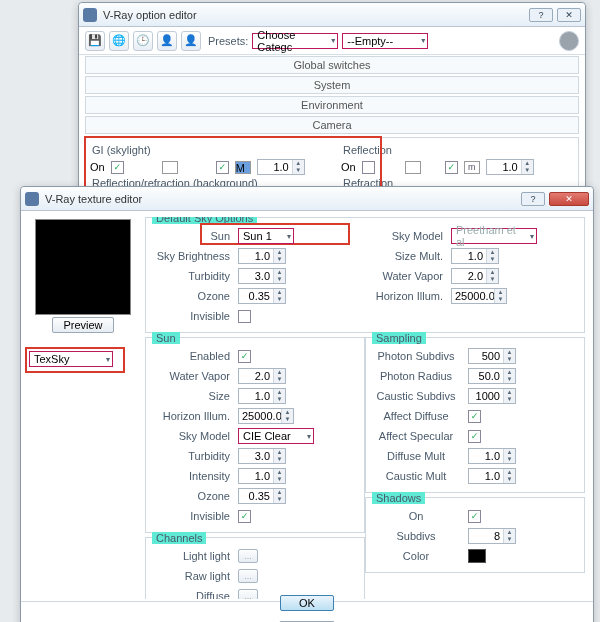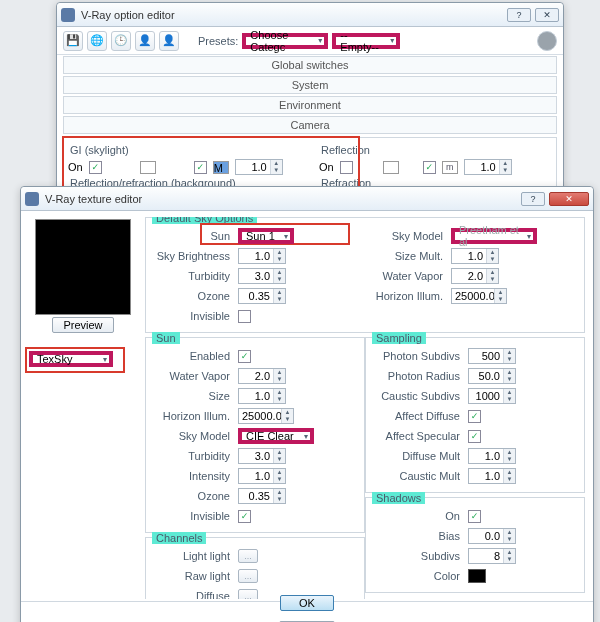--- a/index.html
+++ b/index.html
@@ -7,57 +7,57 @@
   
   .window { position: absolute; background: #fff; border: 1px solid #8a9aa8; border-radius: 4px 4px 0 0; box-shadow: 0 2px 8px rgba(0,0,0,0.2); }
   .titlebar { height: 24px; background: linear-gradient(#fdfefe,#e5eef7); border-bottom: 1px solid #b8c4d0; display: flex; align-items: center; padding: 0 4px; border-radius: 4px 4px 0 0; }
   .titleicon { width: 14px; height: 14px; margin-right: 6px; background: #5a7aa6; border-radius: 3px; display: inline-block; }
   .titletext { flex: 1; color: #333; }
   .winbtns { display: flex; gap: 4px; }
   .winbtn { width: 24px; height: 14px; border: 1px solid #9ab; background: #eaf1f8; border-radius: 2px; text-align: center; line-height: 12px; font-size: 9px; color: #345; }
   .closebtn { background: linear-gradient(#e27b72,#c94b3f); color: #fff; border-color: #a6382e; width: 40px; }
   
   
-  .optwin { left: 56px; top: 2px; width: 508px; height: 210px; }
+  .optwin { left: 78px; top: 2px; width: 508px; height: 210px; }
   .toolbar2 { height: 28px; padding: 3px 6px; display: flex; align-items: center; gap: 4px; border-bottom: 1px solid #d5dde5; }
   .tbtn { width: 20px; height: 20px; border: 1px solid #c2ccd6; background: linear-gradient(#fff,#e8eef4); border-radius: 3px; display:inline-flex;align-items:center;justify-content:center;}
   .section-row { display:flex; }
   .section-hdr { flex:1; text-align:center; padding:2px 0; border:1px solid #d0d8e0; background:#f7fafc; margin:1px 6px; color:#555;}
   .env-box { margin:2px 6px; border:1px solid #d0d8e0; padding:4px 4px 6px 4px; position:relative;}
   .redbox { position:absolute; border:2px solid #d83a2c; pointer-events:none; }
   .envcols { display:flex; gap:18px; }
   .envcol { flex:1; }
   .grp-title { color:#4a5a6a; margin:2px 0 3px 2px; }
   .envrow { display:flex; align-items:center; gap:6px; }
   .cb { width:13px; height:13px; border:1px solid #889; background:#fff; display:inline-flex;align-items:center;justify-content:center;font-size:9px;color:#2a5;}
   .swatch { width:16px; height:13px; border:1px solid #999; }
   .swatch.empty { background:#fff; }
   .swatch.blue { background:#6aa0e0; }
   .spin { display:inline-flex; border:1px solid #aab6c2; height:16px; }
   .spin .val { width:34px; text-align:right; padding:0 3px; background:#fff; line-height:14px; }
   .spin .arr { width:12px; background:#eef2f6; border-left:1px solid #cfd7df; display:flex; flex-direction:column;}
   .spin .arr span{flex:1;font-size:6px;text-align:center;line-height:6px;color:#567;}
   .mbox { width:16px;height:13px;border:1px solid #999;background:#fff;text-align:center;line-height:11px;font-size:9px;color:#556;}
-  .sel { border:4px solid #be185d; background:#fff; height:16px; padding:0 14px 0 4px; display:inline-flex;align-items:center;position:relative;}
+  .sel { border:1px solid #be185d; background:#fff; height:16px; padding:0 14px 0 4px; display:inline-flex;align-items:center;position:relative;}
   .sel::after{content:"▾";position:absolute;right:2px;font-size:8px;color:#567;}
   
   
   .texwin { left: 20px; top: 186px; width: 574px; height: 444px; }
   .texbody { display:flex; height: calc(100% - 24px - 28px); padding:6px 8px 2px 8px; gap:8px; overflow:hidden;}
   .leftcol { width:108px; }
   .preview { width:96px; height:96px; background:#000; border:1px solid #888; margin:2px auto 4px auto; }
   .btn { border:1px solid #9aa7b4; background:linear-gradient(#fdfdfe,#e7edf3); padding:1px 10px; border-radius:2px; }
   .rightcol { flex:1; overflow:hidden; }
   .group { border:1px solid #cfd7df; padding:4px 6px 6px 6px; margin-bottom:4px; }
   .group > .gtitle { position:relative; top:-10px; background:#5eead4; display:inline-block; padding:0 4px; color:#4a5a6a; }
   .propgrid { display:flex; }
   .propcol { flex:1; }
   .prow { display:flex; align-items:center; height:20px; }
   .plabel { width:86px; text-align:right; padding-right:8px; color:#4a5a6a; white-space:nowrap;}
-  .plabel.wide{width:96px;}
+  .plabel.wide{width:96px;text-align:center;}
   .footer { height:28px; border-top:1px solid #d0d8e0; display:flex; align-items:center; justify-content:center; gap:10px;flex-direction:column; }
   .okbtn { border:1px solid #3c7fb1; background:linear-gradient(#eaf4fc,#bcdff3); padding:1px 18px; border-radius:2px;}
   .swatchbig{width:18px;height:14px;border:1px solid #555;background:#000;}
   .tinybtn{width:20px;height:14px;border:1px solid #aab6c2;background:linear-gradient(#fdfdfe,#e7edf3);border-radius:2px;display:inline-flex;align-items:center;justify-content:center;font-size:8px;color:#789;}
 </style>
 </head>
 <body>
 
 <div class="window optwin">
   <div class="titlebar">
@@ -67,25 +67,25 @@
       <div class="winbtn">?</div>
       <div class="winbtn">✕</div>
     </div>
   </div>
   <div class="toolbar2">
     <span class="tbtn">💾</span>
     <span class="tbtn">🌐</span>
     <span class="tbtn">🕒</span>
     <span class="tbtn">👤</span>
     <span class="tbtn">👤</span>
-    <span style="margin-left:15px;color:#4a5a6a">Presets:</span>
+    <span style="margin-left:3px;color:#4a5a6a">Presets:</span>
     <span class="sel" style="width:86px">
         <span>Choose Categc</span>
       </span>
-    <span class="sel" style="width:68px">
+    <span class="sel" style="width:86px">
         <span>--Empty--</span>
       </span>
     <span style="flex:1"></span>
     <span class="tbtn" style="border-radius:50%;background:#9aa3ab"></span>
   </div>
   <div class="section-row">
       <div class="section-hdr">Global switches</div>
     </div>
   <div class="section-row">
       <div class="section-hdr">System</div>
@@ -450,30 +450,20 @@
             </div>
           </div>
           <div class="group">
             <span class="gtitle">Shadows</span>
             <div style="margin-top:-8px">
               <div class="prow">
                   <span class="plabel wide">On</span>
                   <span class="cb">✓</span>
                 </div>
               <div class="prow">
-                  <span class="plabel wide">Bias</span>
-                  <span class="spin">
-                    <span class="val">0.0</span>
-                    <span class="arr">
-                      <span>▲</span>
-                      <span>▼</span>
-                    </span>
-                  </span>
-                </div>
-              <div class="prow">
                   <span class="plabel wide">Subdivs</span>
                   <span class="spin">
                     <span class="val">8</span>
                     <span class="arr">
                       <span>▲</span>
                       <span>▼</span>
                     </span>
                   </span>
                 </div>
               <div class="prow">

